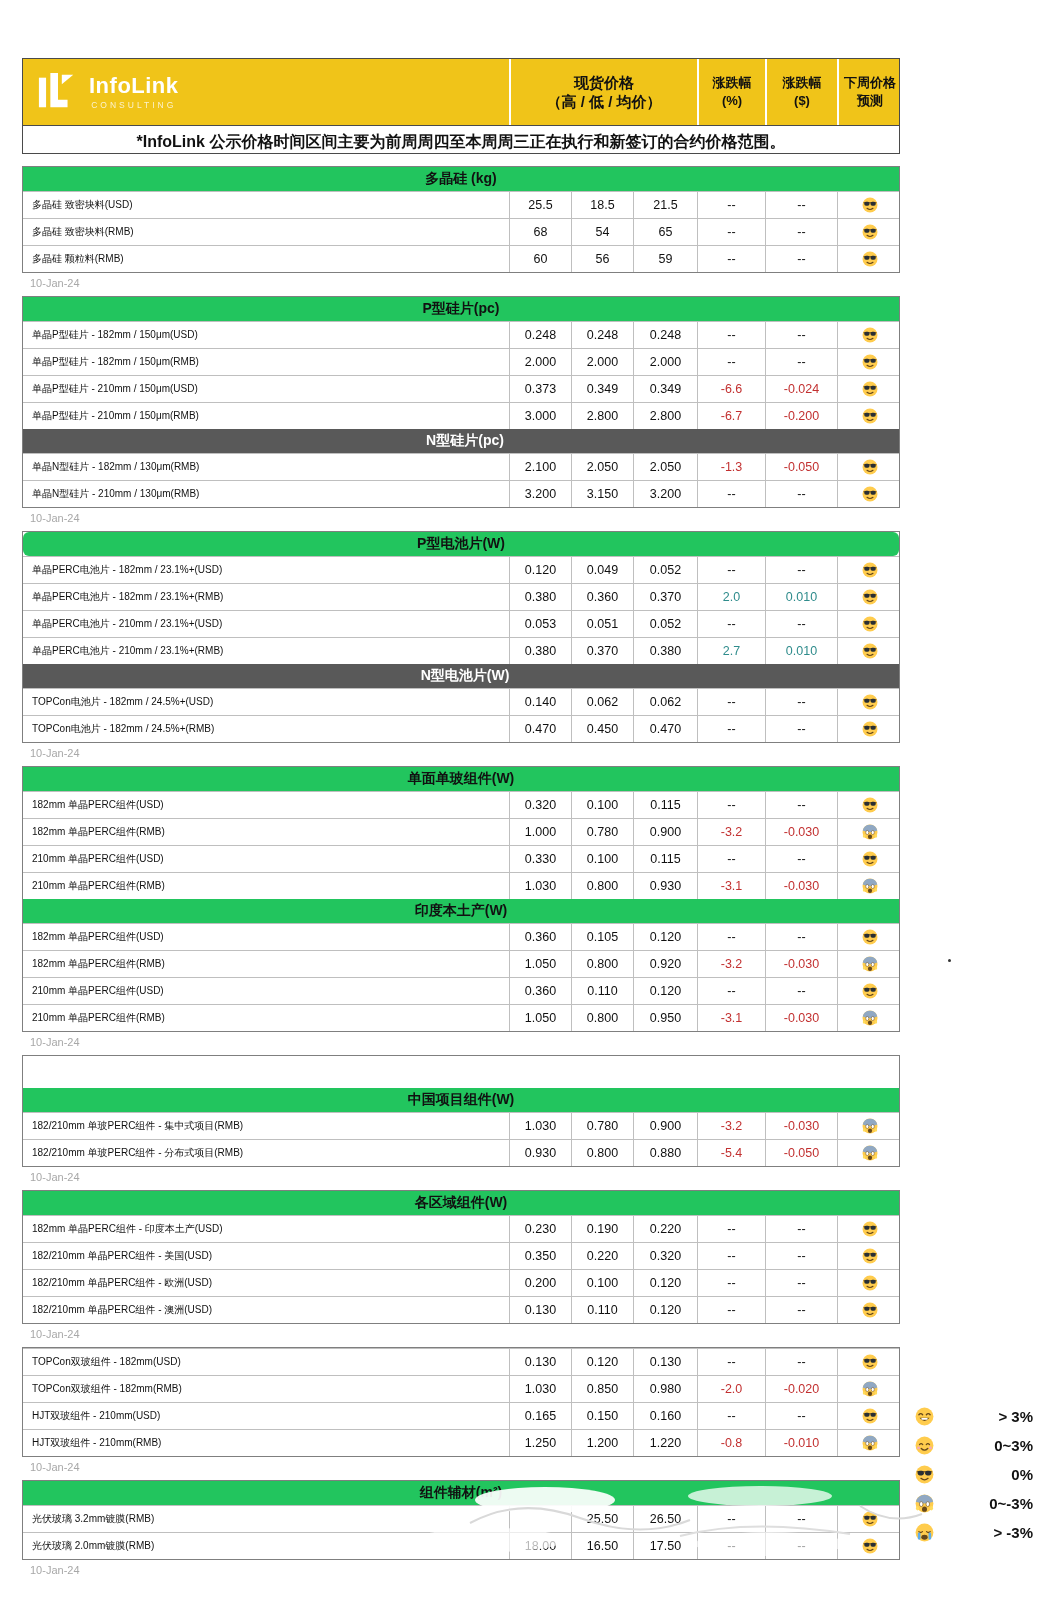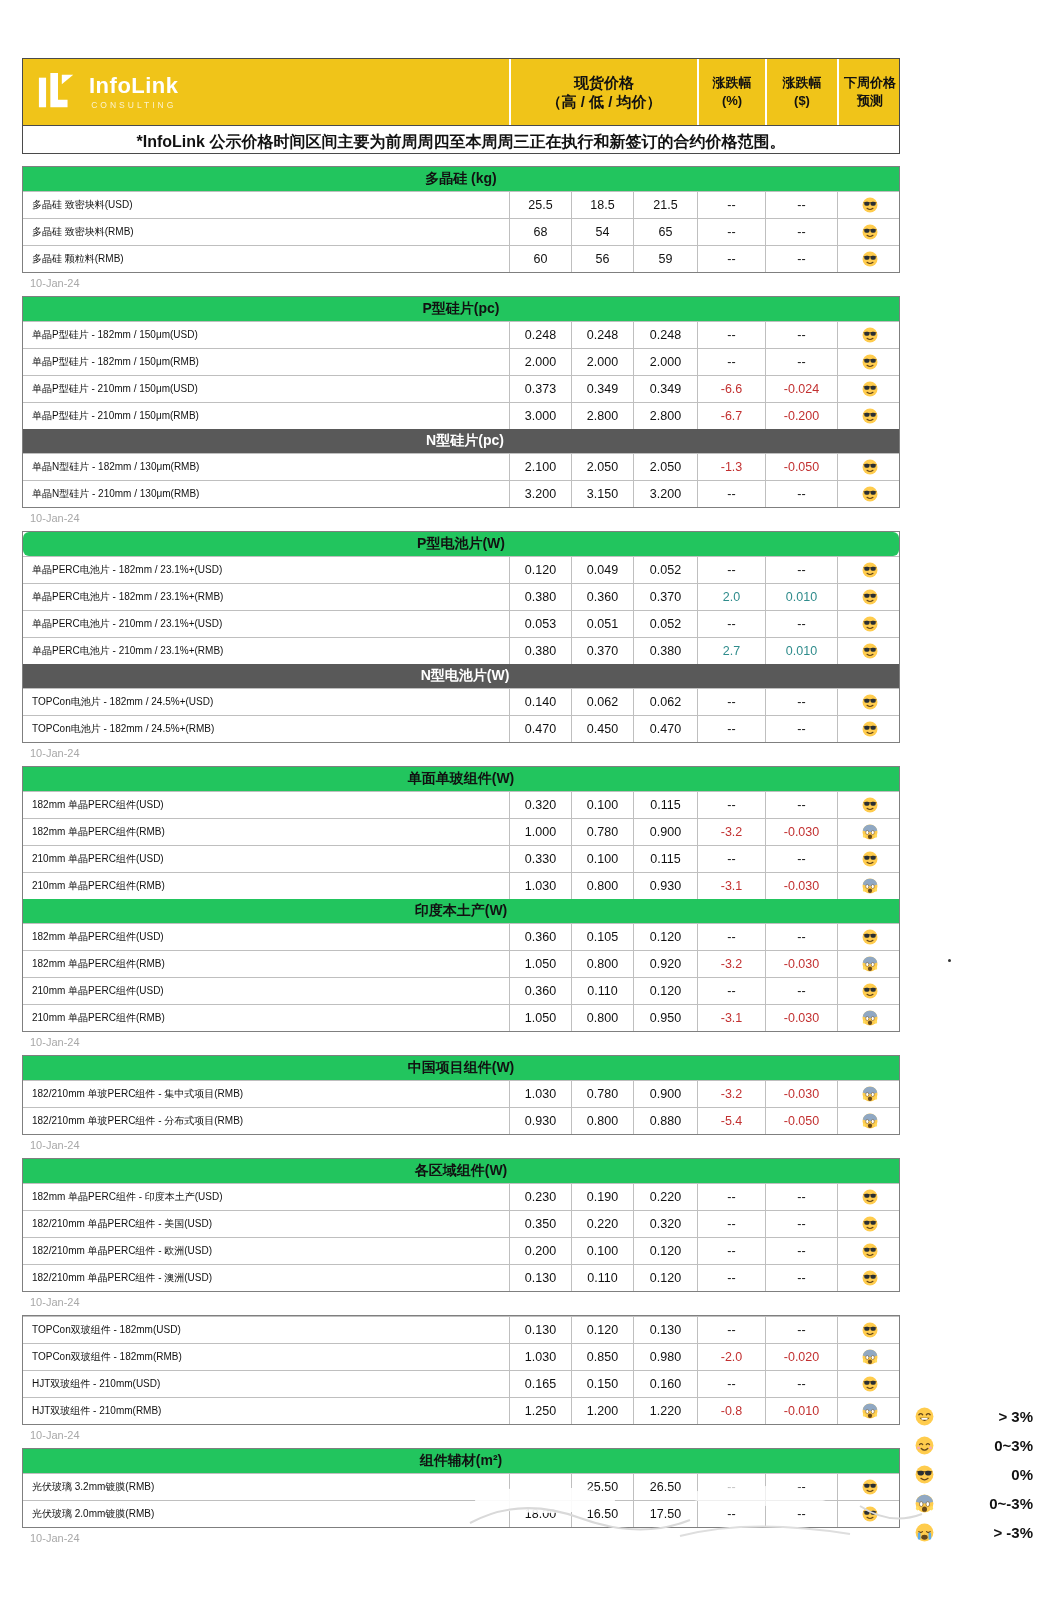--- a/index.html
+++ b/index.html
@@ -502,21 +502,21 @@
                 <ellipse cx="21.5" cy="17" rx="3" ry="4.2" fill="#ffffff" stroke="#65471B" stroke-width="1"></ellipse>
                 <ellipse cx="16" cy="25.5" rx="4.2" ry="4.6" fill="#65471B"></ellipse>
                 <ellipse cx="4.2" cy="24" rx="2.6" ry="3.6" fill="#FFDC5D"></ellipse>
                 <ellipse cx="27.8" cy="24" rx="2.6" ry="3.6" fill="#FFDC5D"></ellipse>
               </svg>
             </div>
           </div>
         </div>
         <div class="date-label">10-Jan-24</div>
         <div class="block">
-          <div class="sec-head light" style="border-top: none;">中国项目组件(W)</div>
+          <div class="sec-head light" style="border-top: none; margin-top: 32px;">中国项目组件(W)</div>
           <div class="row">
             <div class="cell name">182/210mm 单玻PERC组件 - 集中式项目(RMB)</div>
             <div class="cell">1.030</div>
             <div class="cell">0.780</div>
             <div class="cell">0.900</div>
             <div class="cell down">-3.2</div>
             <div class="cell down">-0.030</div>
             <div class="cell">
               <svg width="16" height="16" viewBox="0 0 32 32">
                 <circle cx="16" cy="16" r="15" fill="#FFCC4D"></circle>

